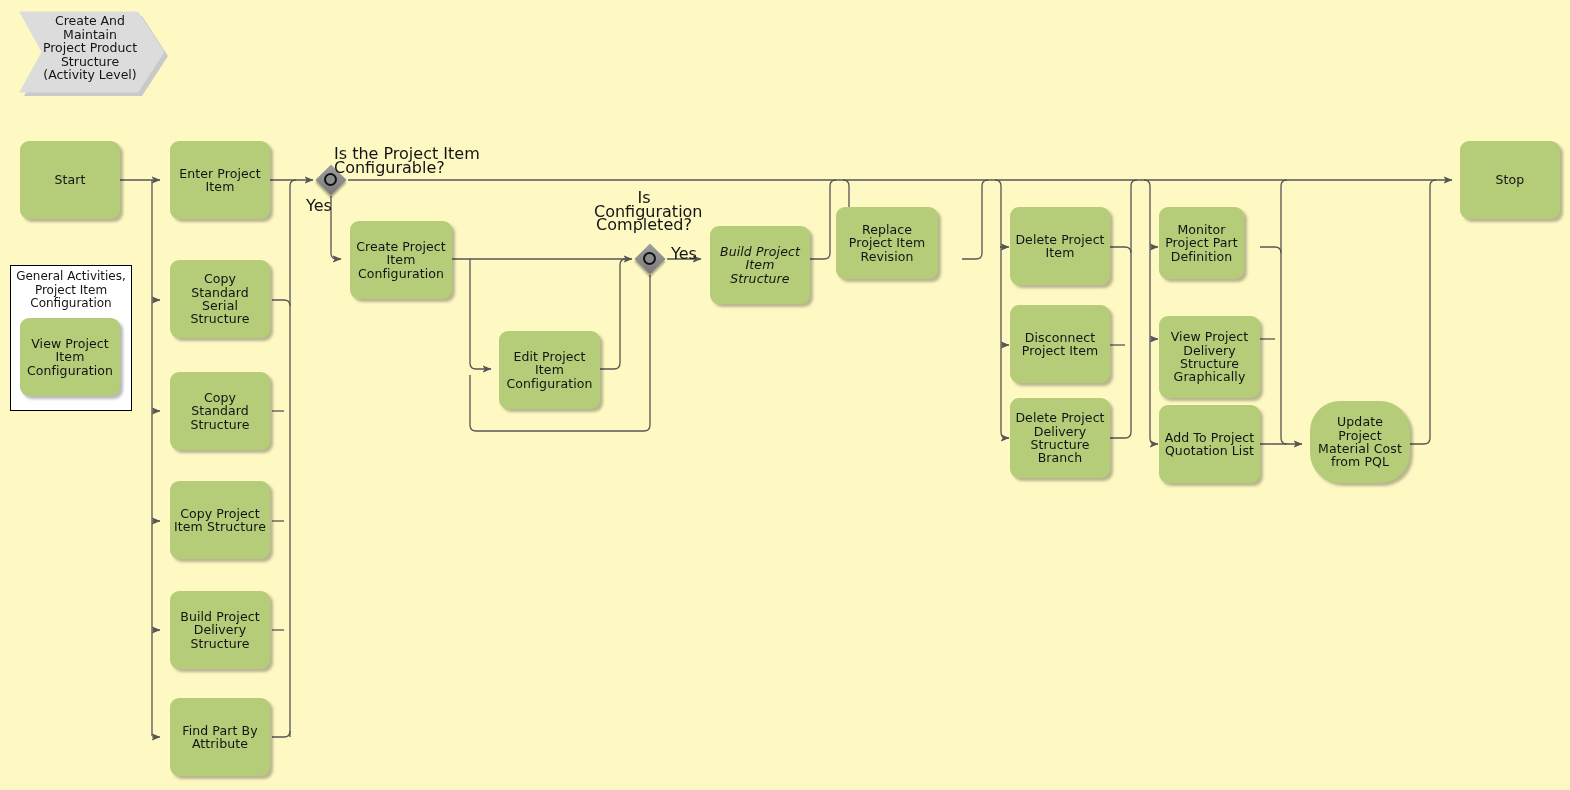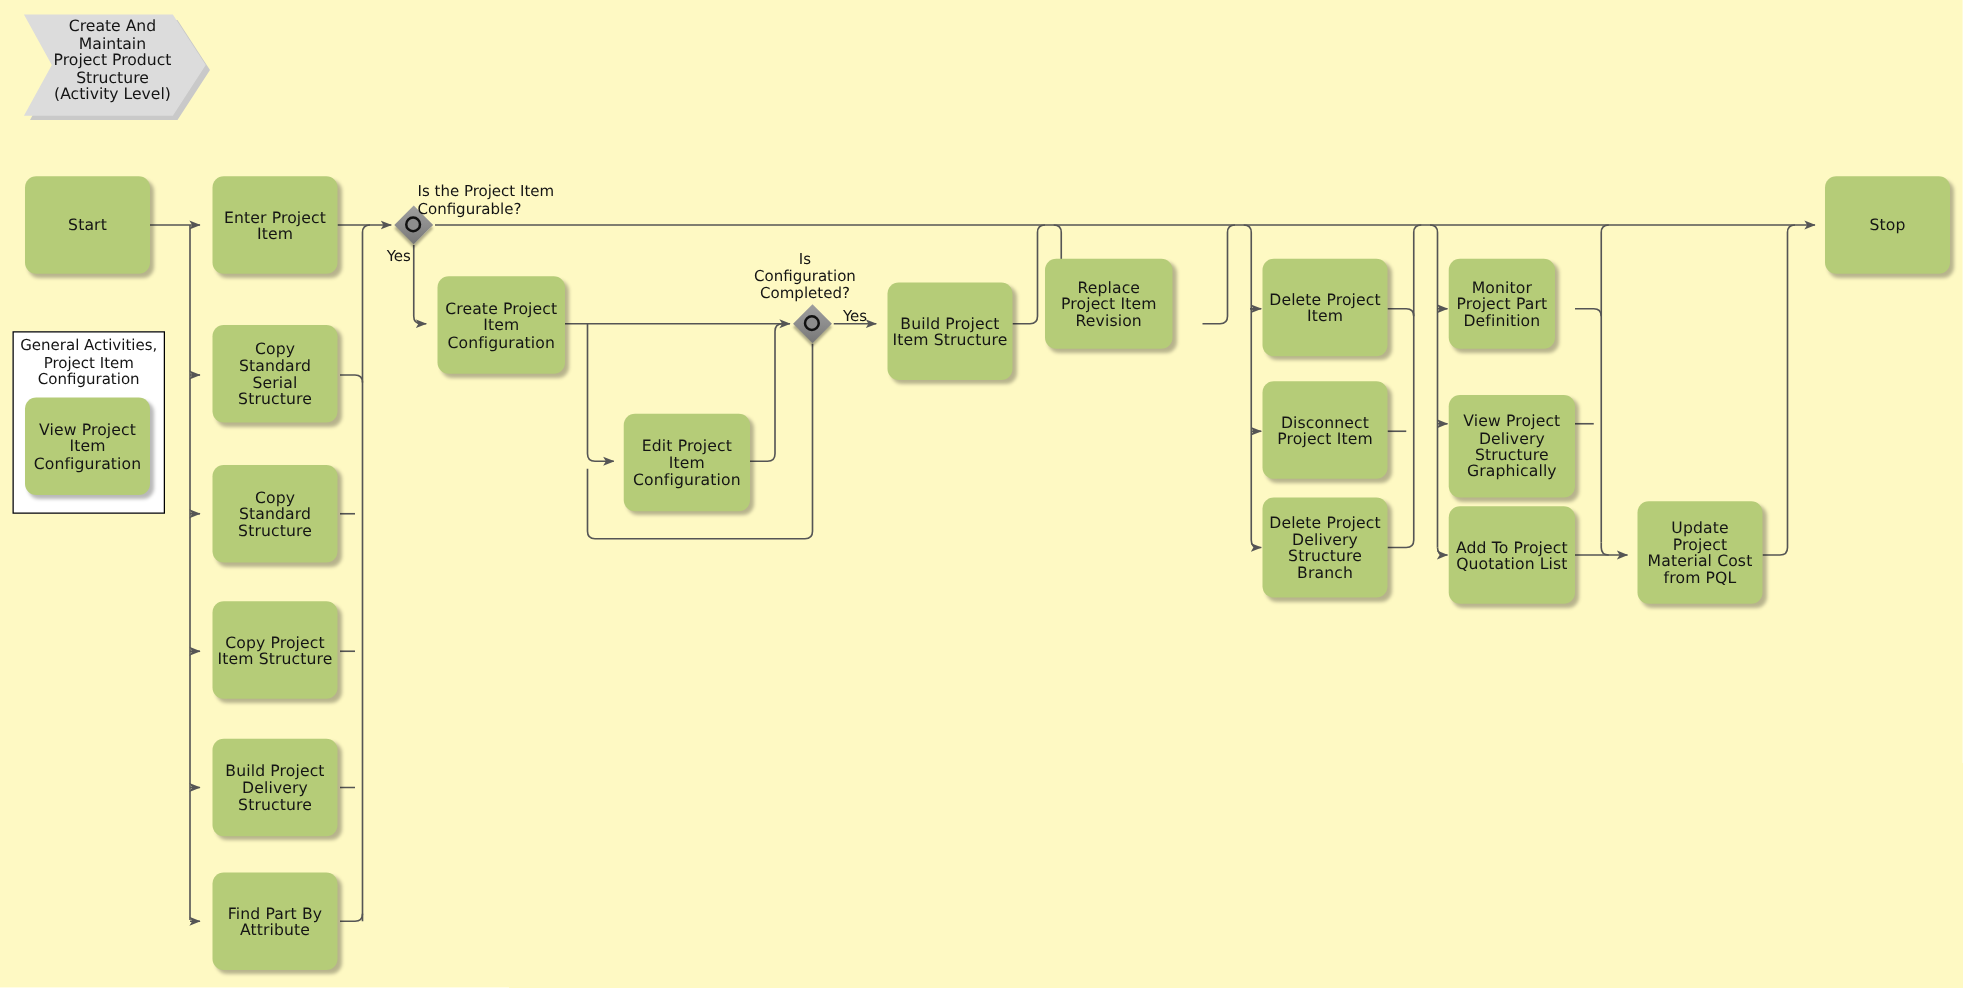--- a/index.html
+++ b/index.html
@@ -65,21 +65,21 @@
     top: 9px;
     width: 13px;
     height: 13px;
     border: 2.5px solid #111111;
     border-radius: 50%;
     box-sizing: border-box;
     background: #8c8c8c;
   }
   .lbl {
     position: absolute;
-    font-size: 12px;
+    font-size: 16px;
     line-height: 13.6px;
     color: #141414;
     text-align: center;
     z-index: 5;
     white-space: pre-line;
   }
   .grouping {
     position: absolute;
     border: 1.6px solid #000000;
     background: #ffffff;
@@ -242,21 +242,21 @@
 Attribute</div>
 
   <div class="task" style="left:350px; top:221px; width:102px; height:78px;">Create Project
 Item
 Configuration</div>
 
   <div class="task" style="left:499px; top:331px; width:101px; height:78px;">Edit Project
 Item
 Configuration</div>
 
-  <div class="task" style="left:710px; top:226px; width:100px; height:78px;">Build Project
+  <div class="task" style="left:710px; top:226px; width:100px; height:78px;font-style:italic;">Build Project
 Item Structure</div>
 
   <div class="task" style="left:836px; top:207px; width:102px; height:72px;">Replace Project
 Item Revision</div>
 
   <div class="task" style="left:1010px; top:207px; width:100px; height:78px;">Delete Project
 Item</div>
 
   <div class="task" style="left:1010px; top:305px; width:100px; height:78px;">Disconnect
 Project Item</div>
@@ -270,36 +270,36 @@
 Part Definition</div>
 
   <div class="task" style="left:1159px; top:300px; width:101px; height:82px;margin-top:16px;">View Project
 Delivery
 Structure
 Graphically</div>
 
   <div class="task" style="left:1159px; top:405px; width:101px; height:78px;">Add To Project
 Quotation List</div>
 
-  <div class="task" style="left:1310px; top:401px; width:100px; height:82px;">Update Project
+  <div class="task" style="left:1310px; top:401px; width:100px; height:82px;border-radius:30px;">Update Project
 Material Cost
 from PQL</div>
 
   <div class="task" style="left:1460px; top:141px; width:100px; height:78px;">Stop</div>
 
   <div class="gateway" style="left:315px; top:164px;">
     <div class="diamond"></div>
     <div class="ring"></div>
   </div>
   <div class="lbl" style="left:334px; top:147px; width:222px; text-align:left;">Is the Project Item
 Configurable?</div>
   <div class="lbl" style="left:306px; top:199px; width:26px;">Yes</div>
 
   <div class="gateway" style="left:634px; top:243px;">
     <div class="diamond"></div>
     <div class="ring"></div>
   </div>
-  <div class="lbl" style="left:594px; top:201px; width:100px;">Is
+  <div class="lbl" style="left:594px; top:191px; width:100px;">Is
 Configuration
 Completed?</div>
   <div class="lbl" style="left:671px; top:247px; width:26px;">Yes</div>
 
 </div>
 
 </body></html>

